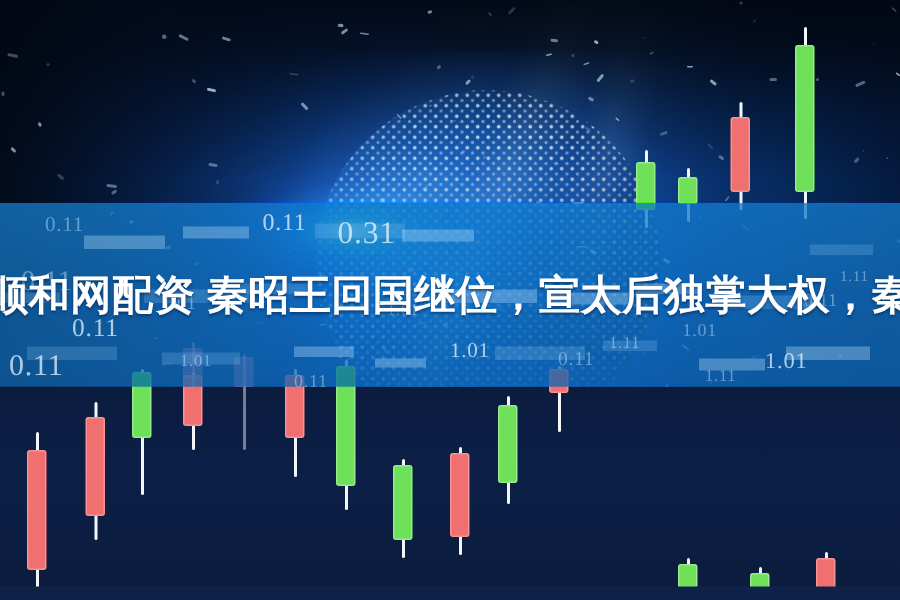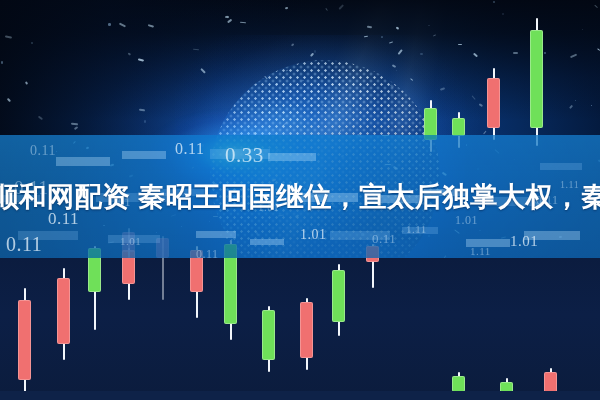--- a/index.html
+++ b/index.html
@@ -350,21 +350,21 @@
       <div class="barb" style="left: 466px; top: 104px; width: 44px; height: 8px;"></div>
       <div class="barb" style="left: 524px; top: 96px; width: 56px; height: 9px;"></div>
       <div class="barb" style="left: 250px; top: 104px; width: 34px; height: 6px;"></div>
       <div class="num" style="left: 14px; top: 42px; font-size: 19px;">0.11</div>
       <div class="num" style="left: 30px; top: 8px; font-size: 14px;">0.11</div>
       <div class="num" style="left: 108px; top: 60px; font-size: 12px;">1.01</div>
       <div class="num numbright" style="left: 48px; top: 74px; font-size: 17px;">0.11</div>
       <div class="num numbright" style="left: 6px; top: 98px; font-size: 20px;">0.11</div>
       <div class="num" style="left: 120px; top: 100px; font-size: 11px;">1.01</div>
       <div class="num numbright" style="left: 175px; top: 5px; font-size: 16px;">0.11</div>
-      <div class="num numbright" style="left: 225px; top: 8px; font-size: 21px;">0.33</div>
+      <div class="num numbright" style="left: 225px; top: 8px; font-size: 21px;">0.31</div>
       <div class="num numbright" style="left: 300px; top: 92px; font-size: 14px;">1.01</div>
       <div class="num" style="left: 372px; top: 96px; font-size: 13px;">0.11</div>
       <div class="num" style="left: 406px; top: 88px; font-size: 11px;">1.11</div>
       <div class="num" style="left: 455px; top: 78px; font-size: 12px;">1.01</div>
       <div class="num numbright" style="left: 510px; top: 98px; font-size: 15px;">1.01</div>
       <div class="num" style="left: 470px; top: 110px; font-size: 11px;">1.11</div>
       <div class="num" style="left: 536px; top: 58px; font-size: 12px;">0.11</div>
       <div class="num" style="left: 560px; top: 44px; font-size: 10px;">1.11</div>
       <div class="num" style="left: 258px; top: 66px; font-size: 11px;">1.01</div>
       <div class="num" style="left: 196px; top: 112px; font-size: 12px;">0.11</div>

